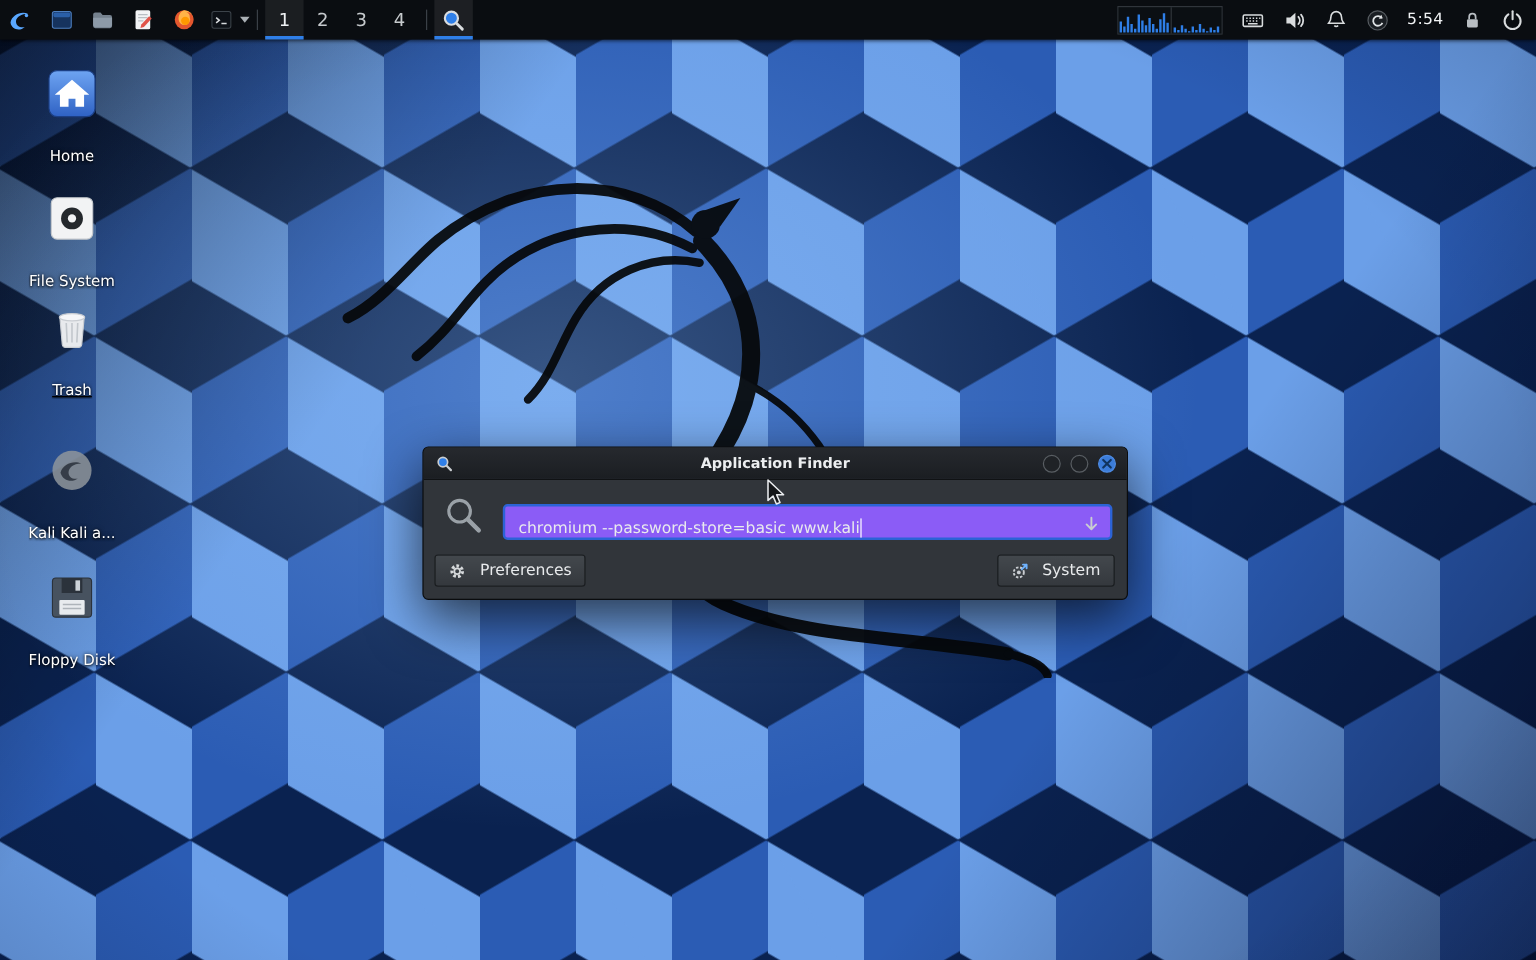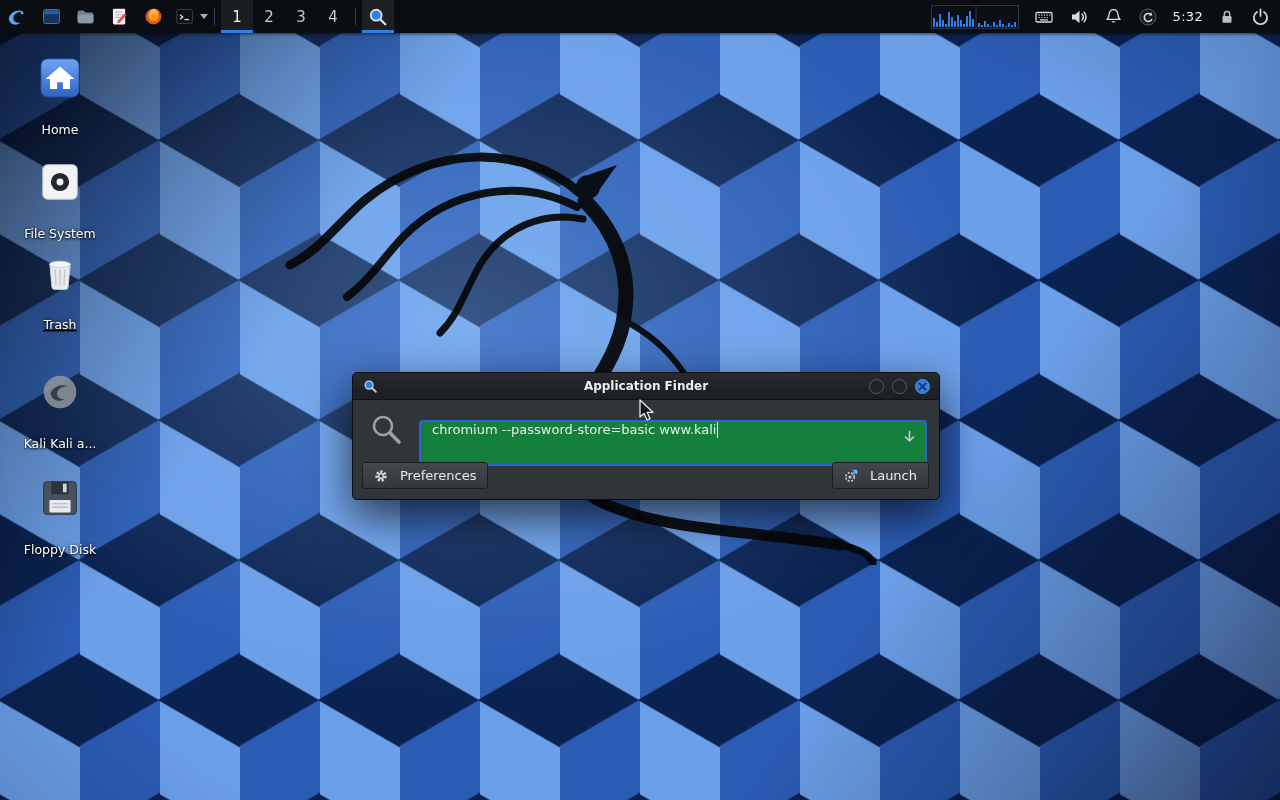--- a/index.html
+++ b/index.html
@@ -68,23 +68,23 @@
   .titlebar .title{position:absolute;left:0;right:0;text-align:center;font-size:12px;
       font-weight:bold;color:#eceef0;pointer-events:none;}
   .win-icon{margin-left:10px;z-index:1;display:flex;}
   .winbtns{margin-left:auto;display:flex;gap:8px;padding-right:9px;z-index:1;}
   .wbtn{width:15px;height:15px;border-radius:50%;box-sizing:border-box;cursor:pointer;
       display:flex;align-items:center;justify-content:center;}
   .wbtn.plain{background:#1f2226;border:1px solid #595e63;}
   .wbtn.close{background:#3b7cd9;border:1px solid #4e8ce4;}
   .dbody{position:relative;height:99px;}
   .search-ico{position:absolute;left:17px;top:13px;}
-  .entry{position:absolute;left:66px;top:20px;width:508px;height:46px;box-sizing:border-box;
-      background:#15803d;border:2px solid #2c63d6;border-radius:4px;
-      display:flex;align-items:flex-start;padding:0 28px 0 11px;cursor:text;}
+  .entry{position:absolute;left:66px;top:20px;width:508px;height:30px;box-sizing:border-box;
+      background:#8b5cf6;border:2px solid #2c63d6;border-radius:4px;
+      display:flex;align-items:flex-end;padding:0 28px 0 11px;cursor:text;}
   .entry-text{font-size:13px;color:#e9ebed;white-space:pre;overflow:hidden;}
   .caret{width:1px;height:16px;background:#ffffff;margin-left:1px;animation:blink 1.1s steps(1) infinite;}
   @keyframes blink{50%{opacity:0;}}
   .entry-arrow{position:absolute;right:8px;top:7px;display:flex;cursor:pointer;}
   .btnrow{position:absolute;left:9px;right:10px;top:62px;display:flex;justify-content:space-between;}
   .gbtn{display:inline-flex;align-items:center;gap:12px;height:27px;padding:0 11px;
       background:linear-gradient(#43484d,#34383d);border:1px solid #1b1e21;border-radius:3px;
       color:#e8eaec;font-size:13px;font-family:inherit;cursor:pointer;}
 
   .cursor{position:absolute;left:638px;top:399px;z-index:100;pointer-events:none;}
@@ -213,21 +213,21 @@
           <path d="M8.4,15 a1.9,1.9 0 0 0 3.2,0" stroke="#d9dcde" stroke-width="1.4" fill="none"></path>
         </svg>
     </div>
     <div class="tray">
       <svg width="20" height="20" viewBox="0 0 20 20">
           <circle cx="10" cy="10" r="8" fill="#1a1e23" stroke="#565b60"></circle>
           <path d="M13.5,8 a4,4 0 1 0 0.5,4" stroke="#dfe2e4" stroke-width="1.5" fill="none"></path>
           <path d="M13.2,5.2 L14.2,8.4 L11,8.6 Z" fill="#dfe2e4"></path>
         </svg>
     </div>
-    <div class="clock">5:32</div>
+    <div class="clock">5:54</div>
     <div class="tray">
       <svg width="18" height="18" viewBox="0 0 20 20">
           <rect x="5" y="9" width="10" height="7.5" rx="1.2" fill="#b9bec3"></rect>
           <path d="M7,9 V6.8 a3,3 0 0 1 6,0 V9" stroke="#b9bec3" stroke-width="1.6" fill="none"></path>
         </svg>
     </div>
     <div class="tray">
       <svg width="19" height="19" viewBox="0 0 20 20">
           <path d="M6.3,5.2 a7,7 0 1 0 7.4,0" stroke="#d9dcde" stroke-width="1.8" fill="none" stroke-linecap="round"></path>
           <path d="M10,2.5 V9.5" stroke="#d9dcde" stroke-width="1.8" stroke-linecap="round"></path>
@@ -339,21 +339,21 @@
         <span>Preferences</span>
       </button>
       <button class="gbtn">
         <span style="display:flex;">
           <svg width="14" height="14" viewBox="0 0 14 14">
               <circle cx="6" cy="8" r="4.2" fill="none" stroke="#c9cdd1" stroke-width="1.6" stroke-dasharray="2 1.4"></circle>
               <circle cx="6" cy="8" r="1.6" fill="#c9cdd1"></circle>
               <path d="M8.5,5.5 L12.5,1.5 M12.5,1.5 h-3 M12.5,1.5 v3" stroke="#6fb3ff" stroke-width="1.6" fill="none" stroke-linecap="round"></path>
             </svg>
         </span>
-        <span>Launch</span>
+        <span>System</span>
       </button>
     </div>
   </div>
 </div>
 
 <svg class="cursor" width="22" height="24" viewBox="0 0 22 24">
   <polygon points="2,1 2,18 6.2,14.4 9,21 12,19.7 9.2,13.3 15,13.3" fill="#15171a" stroke="#e9ebee" stroke-width="1.3" stroke-linejoin="round"></polygon>
 </svg>
 
 </body></html>

